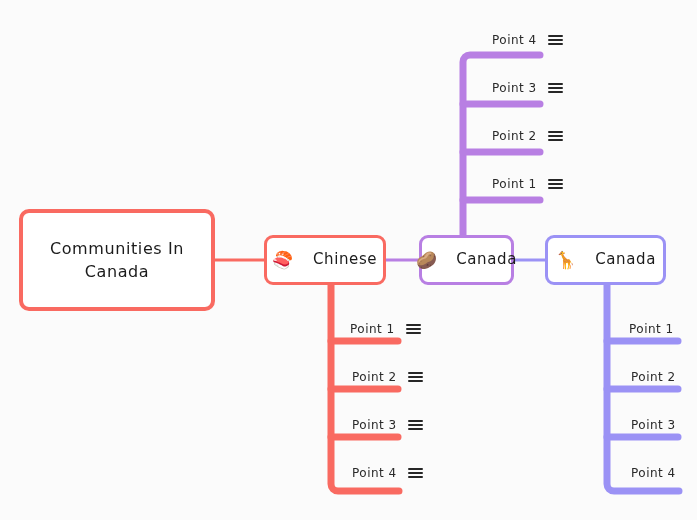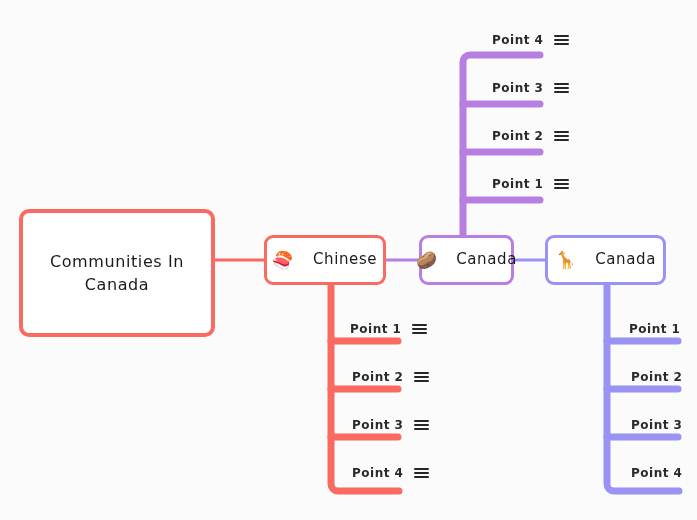--- a/index.html
+++ b/index.html
@@ -45,21 +45,21 @@
     font-family: "DejaVu Sans", sans-serif;
     letter-spacing: 0.6px;
     white-space: pre-line;
     line-height: 1.45;
   }
 
   #node-root {
     left: 19px;
     top: 209px;
     width: 196px;
-    height: 128px;
+    height: 102px;
     border: 4px solid #f96a61;
     border-radius: 10px;
   }
   #node-root .node-label {
     font-size: 16px;
   }
 
   .node-child {
     border-width: 3px;
     border-style: solid;
@@ -96,21 +96,20 @@
     border-color: #9b92f5;
   }
 
   
   .leaf {
     position: absolute;
     display: flex;
     align-items: center;
     gap: 11px;
     white-space: nowrap;
-    font-weight: bold;
   }
   .leaf-label {
     font-family: "DejaVu Sans", sans-serif;
     font-size: 12px;
     color: #2a2a2a;
     letter-spacing: 0.5px;
   }
   .leaf-menu {
     display: inline-flex;
     flex-direction: column;

